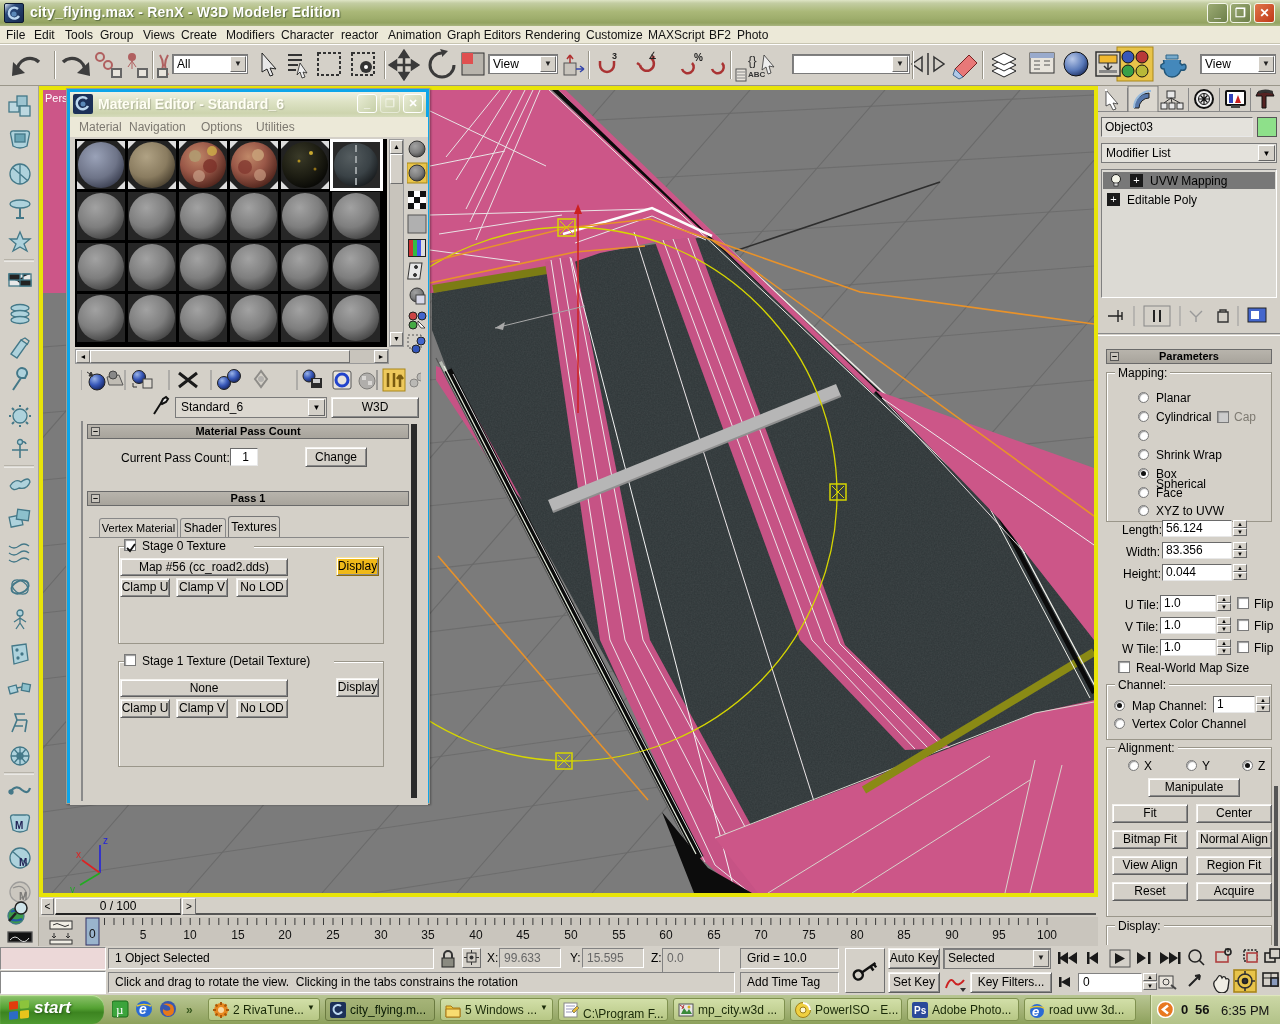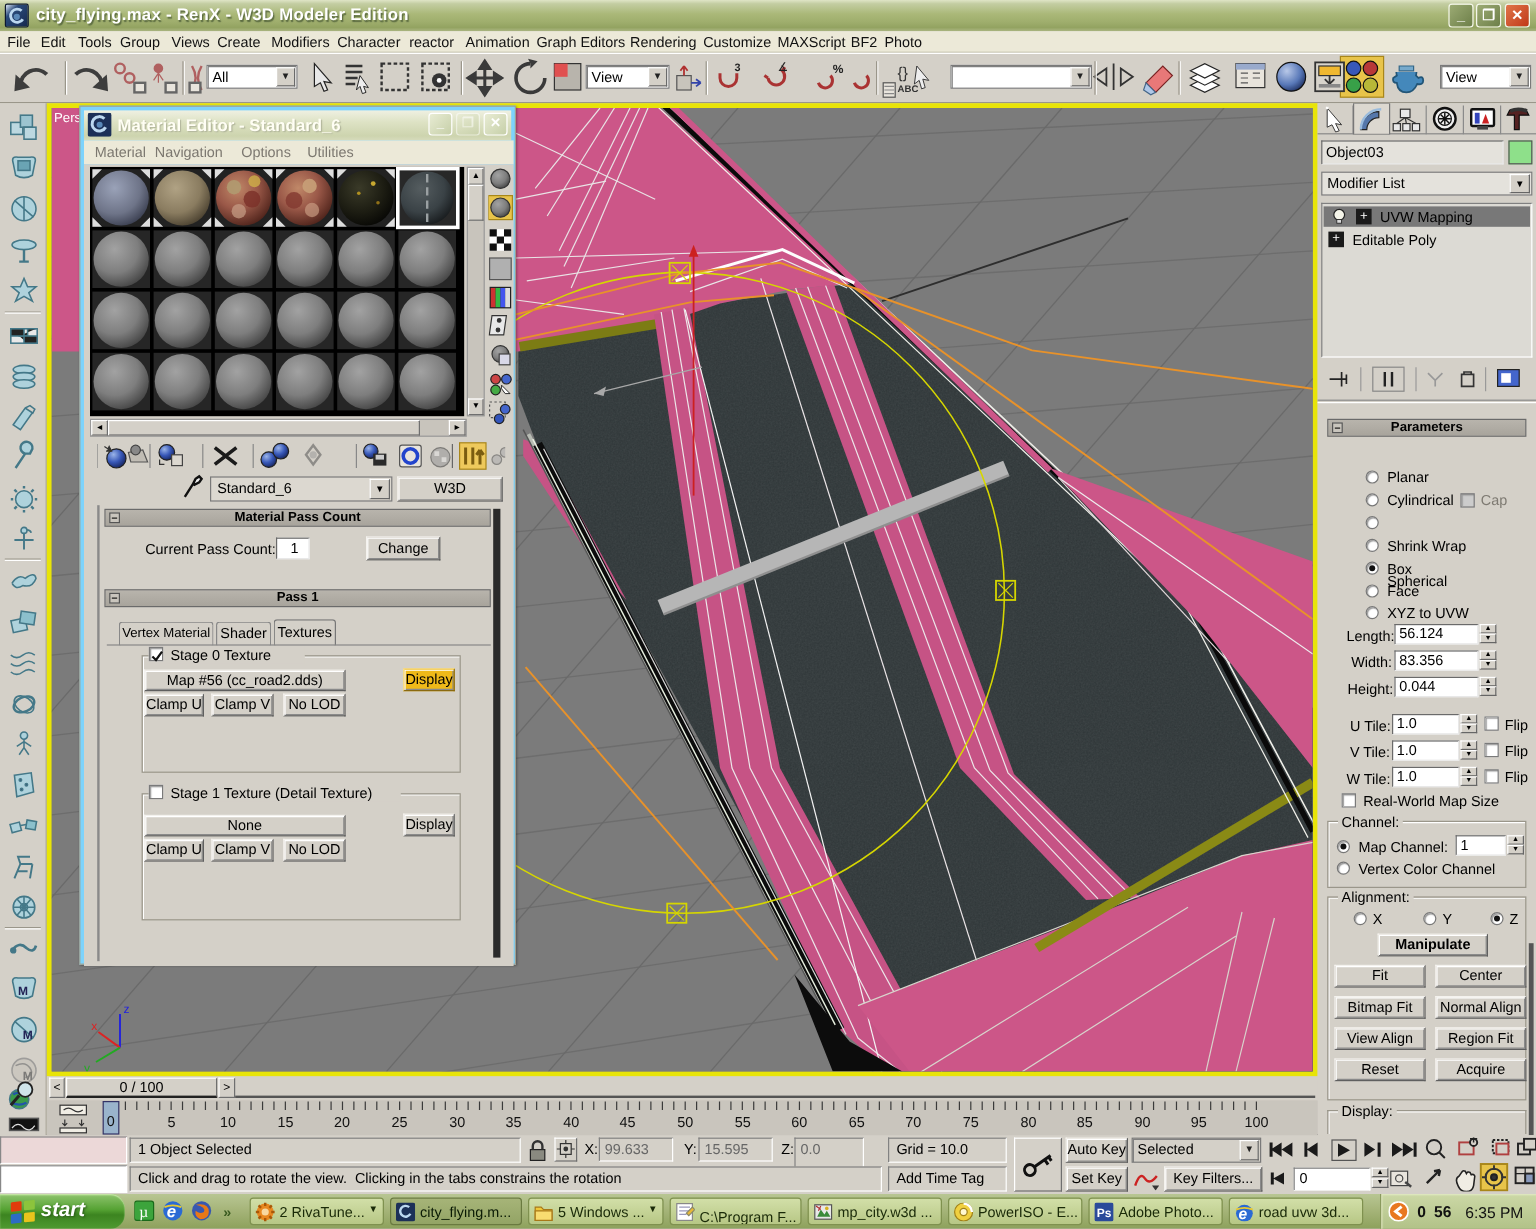--- a/index.html
+++ b/index.html
@@ -31,21 +31,21 @@
 #rpanel { left:1098px; top:86px; width:182px; height:860px; background:#d4d0c8; }
 
 #timerow { left:39px; top:897px; width:1059px; height:20px; background:#d4d0c8; }
 #rulerrow { left:39px; top:917px; width:1059px; height:29px; background:#cac6be; border-bottom:1px solid #8a8a8a;}
 #statusarea { left:0; top:946px; width:1280px; height:49px; background:#d4d0c8; }
 #taskbar { left:0; top:995px; width:1280px; height:29px; background:linear-gradient(#b8c693 0%, #a4b377 50%, #8da15c 100%); }
 .sunken { position:absolute; border:1px solid; border-color:#828282 #fff #fff #828282; background:#d4d0c8; font-size:12px; color:#000; }
 .raised { position:absolute; border:1px solid; border-color:#fff #6f6f6f #6f6f6f #fff; background:#d4d0c8; font-size:12px; color:#000; text-align:center; }
 .taskbtn { position:absolute; top:3px; height:23px; border-radius:3px; background:linear-gradient(#d2dfa8,#b7c785); border:1px solid #7f914f; font-size:12px; color:#1a2a08; overflow:hidden; white-space:nowrap; }
 
-#mated { left:66px; top:88px; width:364px; height:716px; background:#7dd3fc; border:1px solid #a0a090; box-shadow:1px 1px 2px rgba(0,0,0,0.35); }
+#mated { left:66px; top:88px; width:364px; height:716px; background:#0ea5e9; border:1px solid #a0a090; box-shadow:1px 1px 2px rgba(0,0,0,0.35); }
 #medtitle { position:absolute; left:3px; top:3px; right:3px; height:25px; background:linear-gradient(#eff0e2 0%, #dde2c4 40%, #cdd4ae 85%, #d6dbbc 100%); }
 .mebtn { position:absolute; top:2px; width:20px; height:19px; border-radius:3px; border:1px solid #fff; background:linear-gradient(135deg,#e8ecd4,#c6cfa8); color:#fff; font-size:11px; text-align:center; line-height:17px; font-weight:bold;}
 .rollhead { position:absolute; height:15px; background:linear-gradient(#b8b4ac,#a8a49c); border:1px solid #6a6a6a; font-size:11px; font-weight:bold; color:#000; text-align:center; line-height:13px; }
 .rollhead .minus { position:absolute; left:3px; top:2px; width:9px; height:9px; border:1px solid #555; background:#c9c5bd; font-size:9px; line-height:7px; text-align:center; font-weight:bold; }
 .btn { position:absolute; background:#d4d0c8; border:1px solid; border-color:#f4f2ee #5f5f5f #5f5f5f #f4f2ee; box-shadow:inset 1px 1px 0 #fff, inset -1px -1px 0 #8a8a8a; font-size:12px; color:#000; text-align:center; }
 .field { position:absolute; background:#fff; border:1px solid; border-color:#6a6a6a #e8e8e8 #e8e8e8 #6a6a6a; font-size:12px; color:#000; padding-left:3px; }
 .grp { position:absolute; border:1px solid #9a968a; box-shadow:inset 1px 1px 0 #fff; }
 .grp .leg { position:absolute; left:8px; top:-7px; background:#d4d0c8; font-size:12px; color:#000; padding:0 3px; }
 .radio { position:absolute; width:11px; height:11px; border-radius:50%; background:#fff; border:1px solid #777; box-shadow:inset 1px 1px 1px #999; }
 .radio.sel::after { content:""; position:absolute; left:2px; top:2px; width:5px; height:5px; border-radius:50%; background:#111; }
@@ -555,20 +555,23 @@
     </g>
     <g>
         <rect x="150" y="6" width="18" height="14" fill="#4466cc" stroke="#222"></rect>
         <rect x="153" y="9" width="8" height="8" fill="#fff"></rect>
       </g>
     <path d="M36,4 L36,24 M82,4 L82,24 M140,4 L140,24" stroke="#999" stroke-width="1"></path>
   </svg>
   <div class="abs" style="left:0;top:247px;width:182px;height:3px;border-top:1px solid #8a8a8a;border-bottom:1px solid #fff;"></div>
 
   <div class="rollhead" style="left:8px;top:263px;width:166px;"><div class="minus">–</div>Parameters</div>
+  <div class="grp" style="left:8px;top:286px;width:166px;height:150px;">
+      <div class="leg">Mapping:</div>
+    </div>
   <div class="radio" style="left:40px;top:306px;"></div>
     <div class="rlabel" style="left:58px;top:305px;">Planar</div>
   <div class="radio" style="left:40px;top:325px;"></div>
     <div class="rlabel" style="left:58px;top:324px;">Cylindrical</div>
   <div class="check" style="left:119px;top:325px;background:#ccc;"></div>
     <div class="rlabel" style="left:136px;top:324px;color:#7e7a72;">Cap</div>
   <div class="radio" style="left:40px;top:344px;"></div>
     <div class="rlabel" style="left:58px;top:343px;margin-top:48px;">Spherical</div>
   <div class="radio" style="left:40px;top:363px;"></div>
     <div class="rlabel" style="left:58px;top:362px;">Shrink Wrap</div>
@@ -640,21 +643,21 @@
 
   <div class="grp" style="left:8px;top:661px;width:166px;height:170px;">
       <div class="leg">Alignment:</div>
     </div>
   <div class="radio" style="left:30px;top:674px;"></div>
     <div class="rlabel" style="left:46px;top:673px;">X</div>
   <div class="radio" style="left:88px;top:674px;"></div>
     <div class="rlabel" style="left:104px;top:673px;">Y</div>
   <div class="radio sel" style="left:144px;top:674px;"></div>
     <div class="rlabel" style="left:160px;top:673px;">Z</div>
-  <div class="btn" style="left:50px;top:692px;width:92px;height:19px;line-height:17px;font-weight:bold;">Manipulate</div>
+  <div class="btn" style="left:50px;top:692px;width:92px;height:19px;line-height:17px;">Manipulate</div>
   <div class="btn" style="left:14px;top:718px;width:76px;height:19px;line-height:17px;">Fit</div>
   <div class="btn" style="left:98px;top:718px;width:76px;height:19px;line-height:17px;">Center</div>
   <div class="btn" style="left:14px;top:744px;width:76px;height:19px;line-height:17px;">Bitmap Fit</div>
   <div class="btn" style="left:98px;top:744px;width:76px;height:19px;line-height:17px;">Normal Align</div>
   <div class="btn" style="left:14px;top:770px;width:76px;height:19px;line-height:17px;">View Align</div>
   <div class="btn" style="left:98px;top:770px;width:76px;height:19px;line-height:17px;">Region Fit</div>
   <div class="btn" style="left:14px;top:796px;width:76px;height:19px;line-height:17px;">Reset</div>
   <div class="btn" style="left:98px;top:796px;width:76px;height:19px;line-height:17px;">Acquire</div>
   <div class="grp" style="left:8px;top:839px;width:166px;height:20px;border-bottom:none;">
       <div class="leg">Display:</div>

